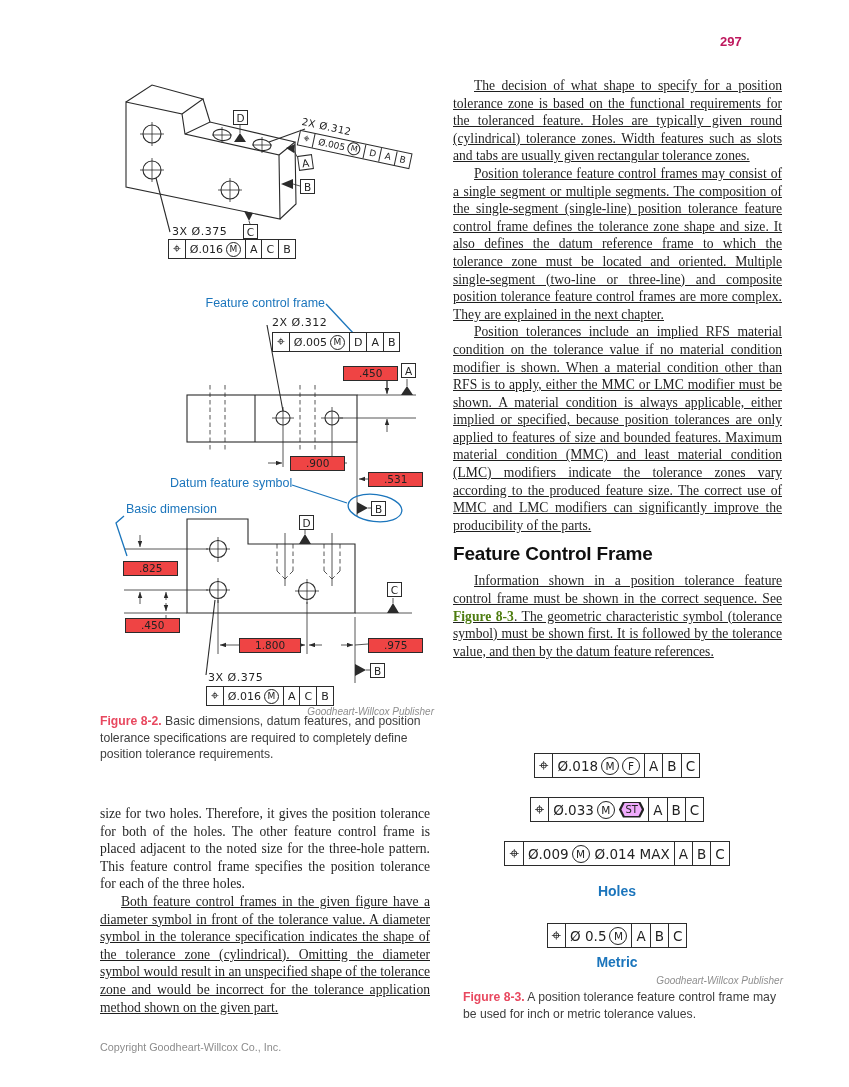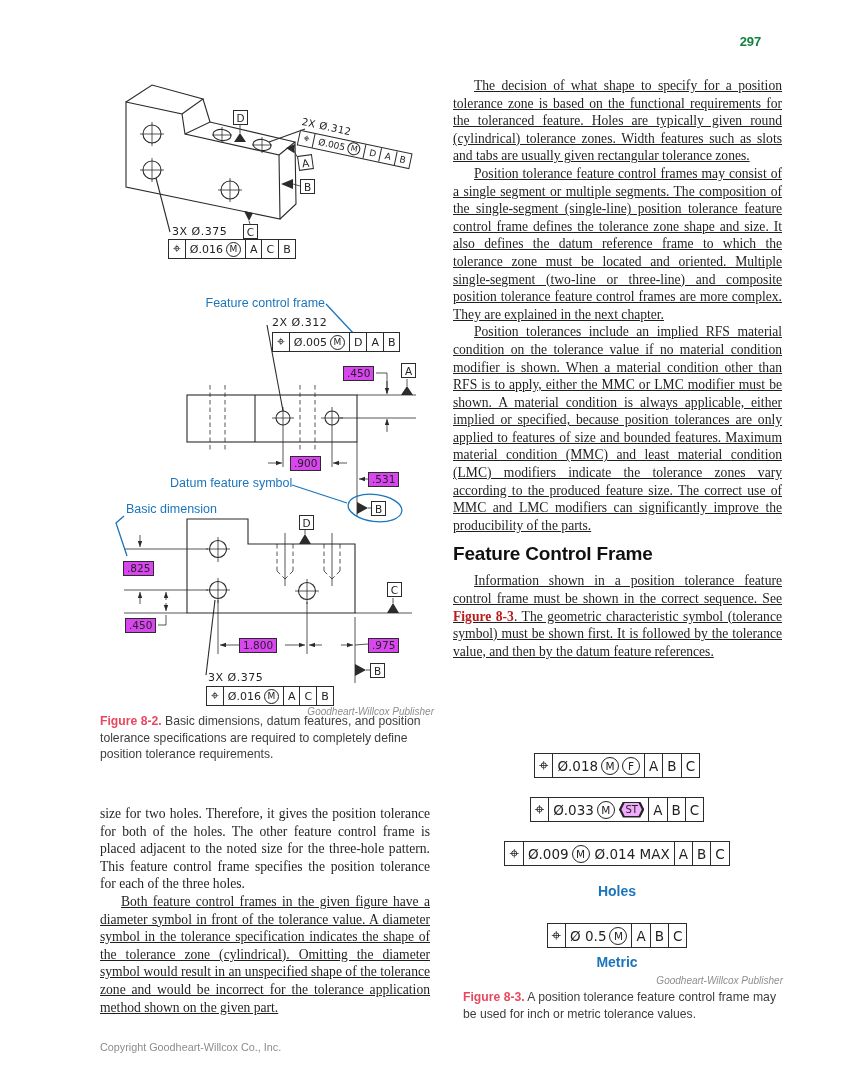--- a/index.html
+++ b/index.html
@@ -2,36 +2,36 @@
 <html><head>
 <meta charset="utf-8">
 <style>
   html,body{margin:0;padding:0;background:#e9e9e9;}
   .page{position:relative;width:849px;height:1087px;background:#ffffff;margin:0 auto;overflow:hidden;
         font-family:"Liberation Sans",sans-serif;}
   .abs{position:absolute;}
   
   .hdr{font:12.2px "Liberation Sans",sans-serif;color:#2d2d2d;letter-spacing:0.2px;}
   .hdr .sp{display:inline-block;width:14px;}
-  .pageno{font:bold 13px "Liberation Sans",sans-serif;color:#15803d;text-align:center;}
+  .pageno{font:bold 13px "Liberation Sans",sans-serif;color:#be185d;text-align:left;}
   
   .serif{font-family:"Liberation Serif",serif;font-size:13.6px;line-height:17.6px;color:#1f1f1f;
          text-align:justify;}
   .serif p{margin:0;}
   .indent{text-indent:21px;text-decoration:underline;}
-  .figlink{color:#b91c1c;font-weight:bold;}
+  .figlink{color:#4d7c0f;font-weight:bold;}
   
   .cap{font:12.2px/16.6px "Liberation Sans",sans-serif;color:#3e3e3e;text-align:left;}
   .caplab{color:#e8485f;font-weight:bold;}
   .credit{font:italic 10px "Liberation Sans",sans-serif;color:#8f8f8f;white-space:nowrap;}
   .h2{font:bold 19px "Liberation Sans",sans-serif;color:#101010;letter-spacing:-0.2px;margin:9px 0 7px 0;}
   .copyright{font:10.8px "Liberation Sans",sans-serif;color:#8c8c8c;}
   
-  .dim{position:absolute;border:1px solid #2b2b2b;background:#d946ef;font:10.5px "DejaVu Sans",sans-serif;
-       color:#222;padding:0 3px;line-height:13px;white-space:nowrap;}
+  .dim{position:absolute;border:1px solid #2b2b2b;background:#ef4444;font:10.5px "DejaVu Sans",sans-serif;
+       color:#222;padding:0 15px;line-height:13px;white-space:nowrap;}
   .dflag{position:absolute;border:1.2px solid #2b2b2b;background:#fff;width:13px;height:13px;
          display:flex;align-items:center;justify-content:center;
          font:10.5px "DejaVu Sans",sans-serif;color:#222;}
   .bluelab{position:absolute;font:12.5px "Liberation Sans",sans-serif;color:#1b75bc;white-space:nowrap;}
   .drawtext{position:absolute;font:11px "DejaVu Sans",sans-serif;color:#222;white-space:nowrap;
             letter-spacing:0.5px;}
   .fcf{display:inline-flex;align-items:stretch;border:1.2px solid #2b2b2b;background:#fff;color:#222;
        font-family:"DejaVu Sans",sans-serif;}
   .fcf .c{display:flex;align-items:center;padding:0 4px;border-left:1.2px solid #2b2b2b;white-space:nowrap;}
   .fcf .c:first-child{border-left:none;}

